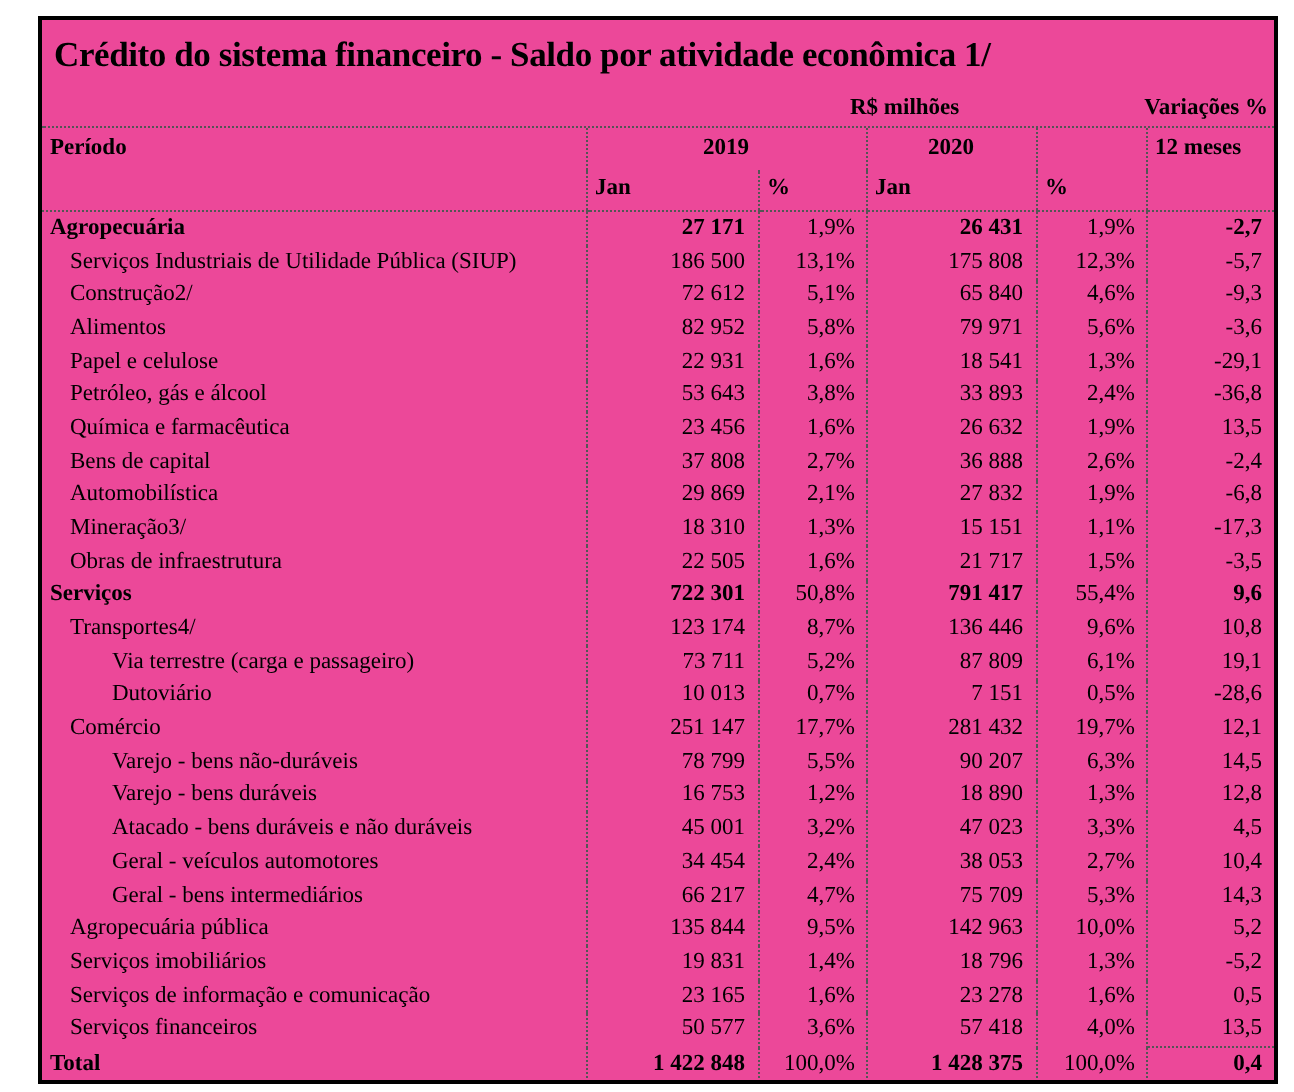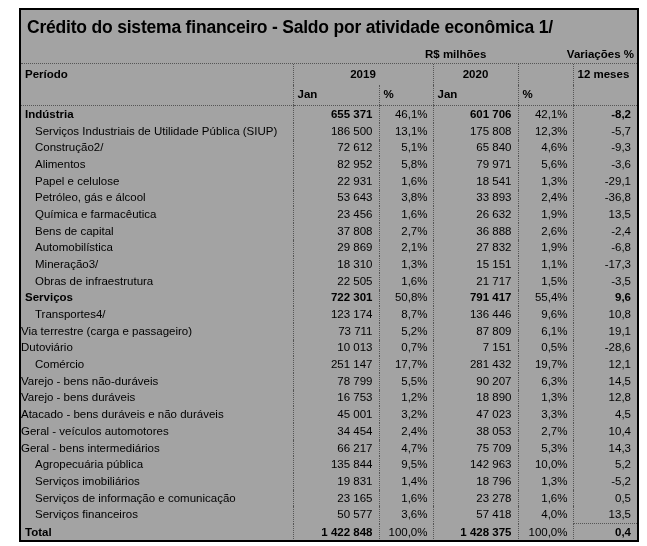--- a/index.html
+++ b/index.html
@@ -3,21 +3,21 @@
 <meta charset="utf-8">
 <style>
   html,body{margin:0;padding:0;}
   body{
     width:647px;height:546px;background:#ffffff;position:relative;
     font-family:"Liberation Sans", sans-serif;color:#000;
     -webkit-font-smoothing:antialiased;
   }
   .sheet{
     position:absolute;left:19px;top:8px;width:616px;height:530px;
-    border:2px solid #000;background:#a3a3a3;overflow:hidden;
+    border:2px solid #000;background:#ec4899;overflow:hidden;font-family:Liberation Serif, serif;
   }
   .title{
     font-size:17.5px;font-weight:bold;letter-spacing:-0.2px;
     padding:7px 0 0 6px;height:24px;white-space:nowrap;
   }
   .units{position:relative;height:22px;border-bottom:1px dotted #555;}
   .units .rs{position:absolute;left:404px;bottom:3px;font-size:11.5px;font-weight:bold;}
   .units .var{position:absolute;right:3px;bottom:3px;font-size:11.5px;font-weight:bold;}
   table{
     border-collapse:collapse;table-layout:fixed;width:616px;height:477px;
@@ -30,21 +30,21 @@
   tr.h2 td{vertical-align:bottom;padding-bottom:3px;border-bottom:1px dotted #555;}
   tr.datarow{height:15px;}
   .bl{border-left:1px dotted #555;}
   .hdr{font-weight:bold;}
   .ctr{text-align:center;}
   .num{text-align:right;padding-right:6px;}
   .pct{text-align:right;padding-right:5px;}
   .pl{padding-left:4px;}
   .ind0{padding-left:4px;}
   .ind1{padding-left:14px;}
-  .ind2{}
+  .ind2{padding-left:35px;}
   .bold{font-weight:bold;}
   .topdot{border-top:1px dotted #555;}
 </style>
 </head>
 <body>
 
 <div class="sheet">
   <div class="title">Crédito do sistema financeiro - Saldo por atividade econômica 1/</div>
 
   <div class="units">
@@ -71,27 +71,27 @@
       </tr>
       <tr class="h2">
         <td></td>
         <td class="hdr bl pl">Jan</td>
         <td class="hdr bl pl">%</td>
         <td class="hdr bl pl">Jan</td>
         <td class="hdr bl pl">%</td>
         <td class="bl"></td>
       </tr>
 
-        <tr class="datarow">
-          <td class="ind0 bold">Indústria</td>
-          <td class="num bl bold">655 371</td>
-          <td class="pct bl">46,1%</td>
-          <td class="num bl bold">601 706</td>
-          <td class="pct bl">42,1%</td>
-          <td class="num bl bold">-8,2</td>
+    <tr class="datarow">
+          <td class="ind0 bold">Agropecuária</td>
+          <td class="num bl bold">27 171</td>
+          <td class="pct bl">1,9%</td>
+          <td class="num bl bold">26 431</td>
+          <td class="pct bl">1,9%</td>
+          <td class="num bl bold">-2,7</td>
         </tr>
         <tr class="datarow">
           <td class="ind1">Serviços Industriais de Utilidade Pública (SIUP)</td>
           <td class="num bl">186 500</td>
           <td class="pct bl">13,1%</td>
           <td class="num bl">175 808</td>
           <td class="pct bl">12,3%</td>
           <td class="num bl">-5,7</td>
         </tr>
         <tr class="datarow">

